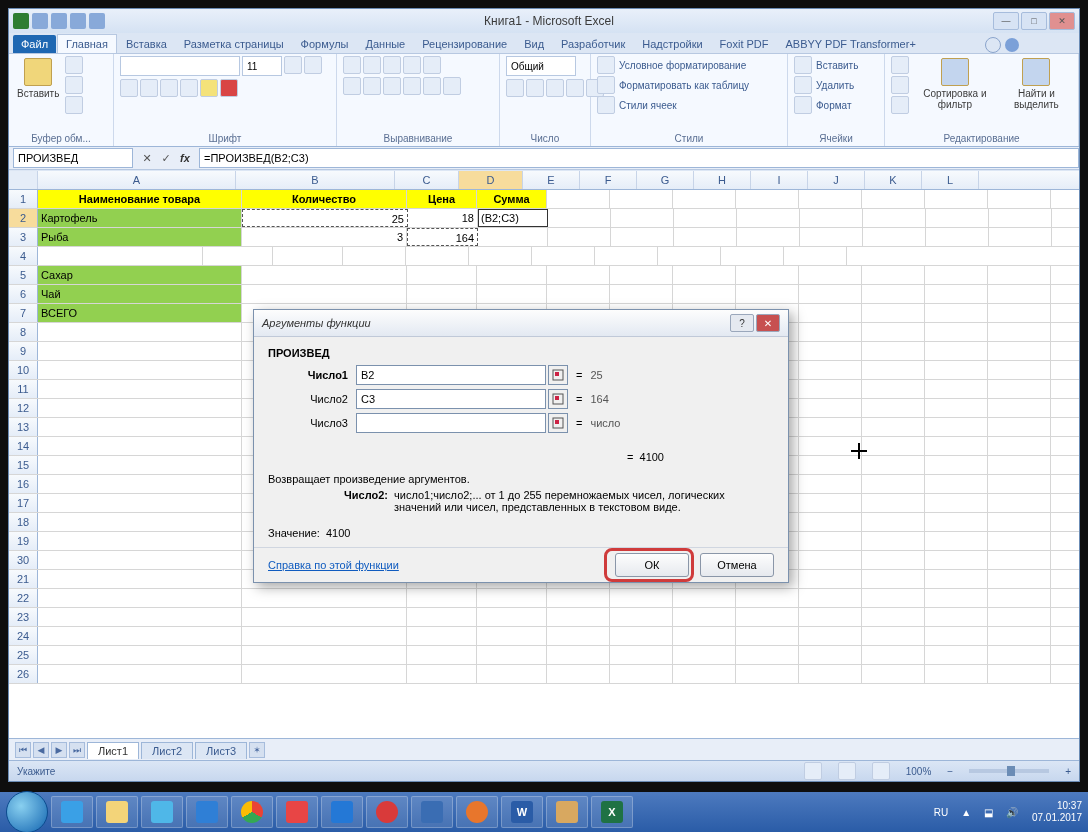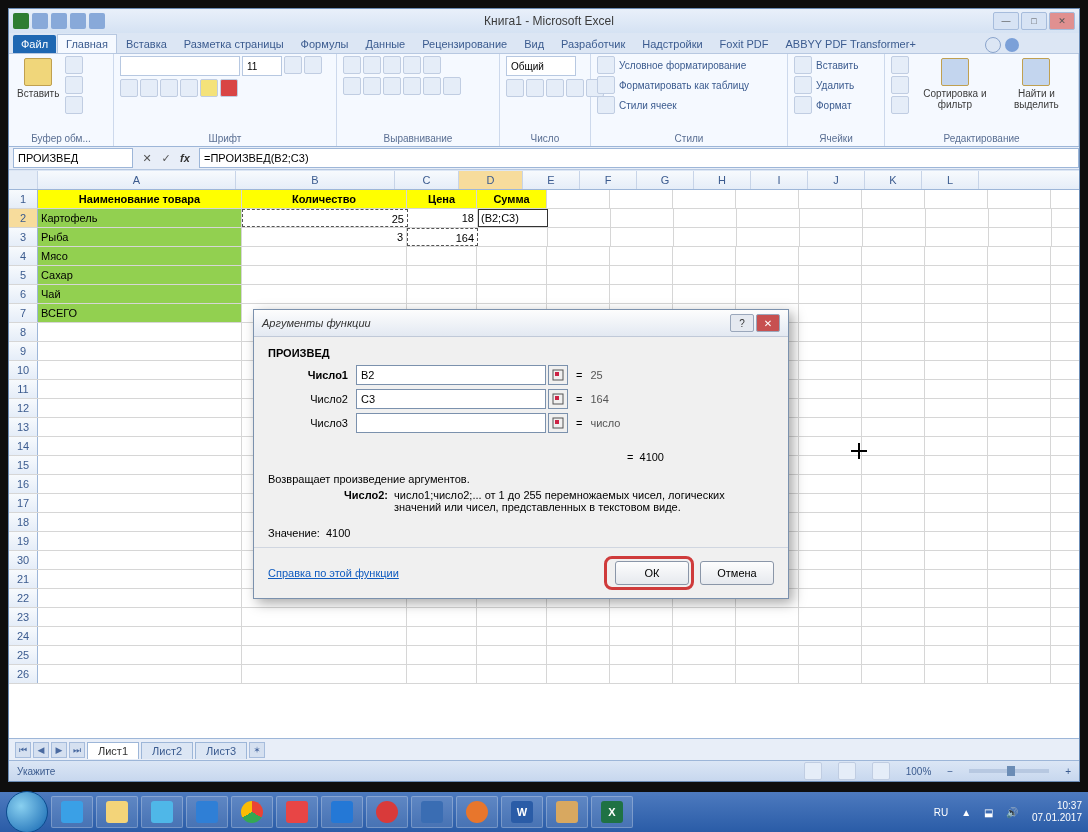--- a/index.html
+++ b/index.html
@@ -78,21 +78,21 @@
 .arginput { width:180px; height:18px; border:1px solid #7b91ad; background:#fff; padding:0 4px; font-size:11px; }
 .argref { width:18px; height:18px; border:1px solid #7b91ad; background:#f0f0f0; margin-left:2px; display:flex; align-items:center; justify-content:center; }
 .argref svg { width:12px; height:12px; }
 .argeq { margin:0 8px; }
 .argresult { color:#555; }
 .desc { margin:10px 0 4px; }
 .argdesc { display:flex; margin-top:4px; }
 .argdesc .al { width:120px; text-align:right; font-weight:bold; padding-right:6px; }
 .argdesc .ad { flex:1; }
 .valline { margin-top:14px; }
-.dlgfoot { display:flex; align-items:center; padding:8px 14px; border-top:1px solid #d0d6e0; }
+.dlgfoot { display:flex; align-items:center; padding:0 14px; border-top:1px solid #d0d6e0; }
 .helplink { color:#0f5bbf; text-decoration:underline; cursor:pointer; }
 .dlgfoot .sp { flex:1; }
 .dbtn { width:74px; height:24px; background:linear-gradient(#fdfdfd,#e6e9ee); border:1px solid #8a96a8; border-radius:3px; margin-left:6px; font-size:11px; }
 .okhl { border:3px solid #cf3b3b; border-radius:8px; padding:2px; display:inline-block; }
 
 
 .sheettabs { position:absolute; left:0; right:0; bottom:20px; height:22px; background:#e8eef8; border-top:1px solid #9db6d8; display:flex; align-items:center; padding-left:6px; gap:2px; }
 .navbtn { width:14px; height:14px; background:#d5e0f0; border:1px solid #a6bcdc; font-size:9px; display:flex; align-items:center; justify-content:center; color:#4a6aa0; }
 .stab { padding:2px 10px; background:#fff; border:1px solid #9db6d8; border-bottom:none; font-size:11px; color:#333; }
 .stab.inact { background:#dce6f4; color:#3b5b8f; }
@@ -349,21 +349,20 @@
             <div class="cell" style="width: 56px;"></div>
             <div class="cell" style="width: 56px;"></div>
             <div class="cell" style="width: 56px;"></div>
             <div class="cell" style="width: 56px;"></div>
             <div class="cell" style="width: 56px;"></div>
             <div class="cell" style="width: 56px;"></div>
             <div class="cell" style="width: 56px;"></div>
           </div>
           <div class="row">
             <div class="rh">4</div>
-            <div class="cell green" style="width: 197px;">Мясо</div>
             <div class="cell" style="width: 158px;"></div>
             <div class="cell" style="width: 63px;"></div>
             <div class="cell" style="width: 63px;"></div>
             <div class="cell" style="width: 56px;"></div>
             <div class="cell" style="width: 56px;"></div>
             <div class="cell" style="width: 56px;"></div>
             <div class="cell" style="width: 56px;"></div>
             <div class="cell" style="width: 56px;"></div>
             <div class="cell" style="width: 56px;"></div>
             <div class="cell" style="width: 56px;"></div>

